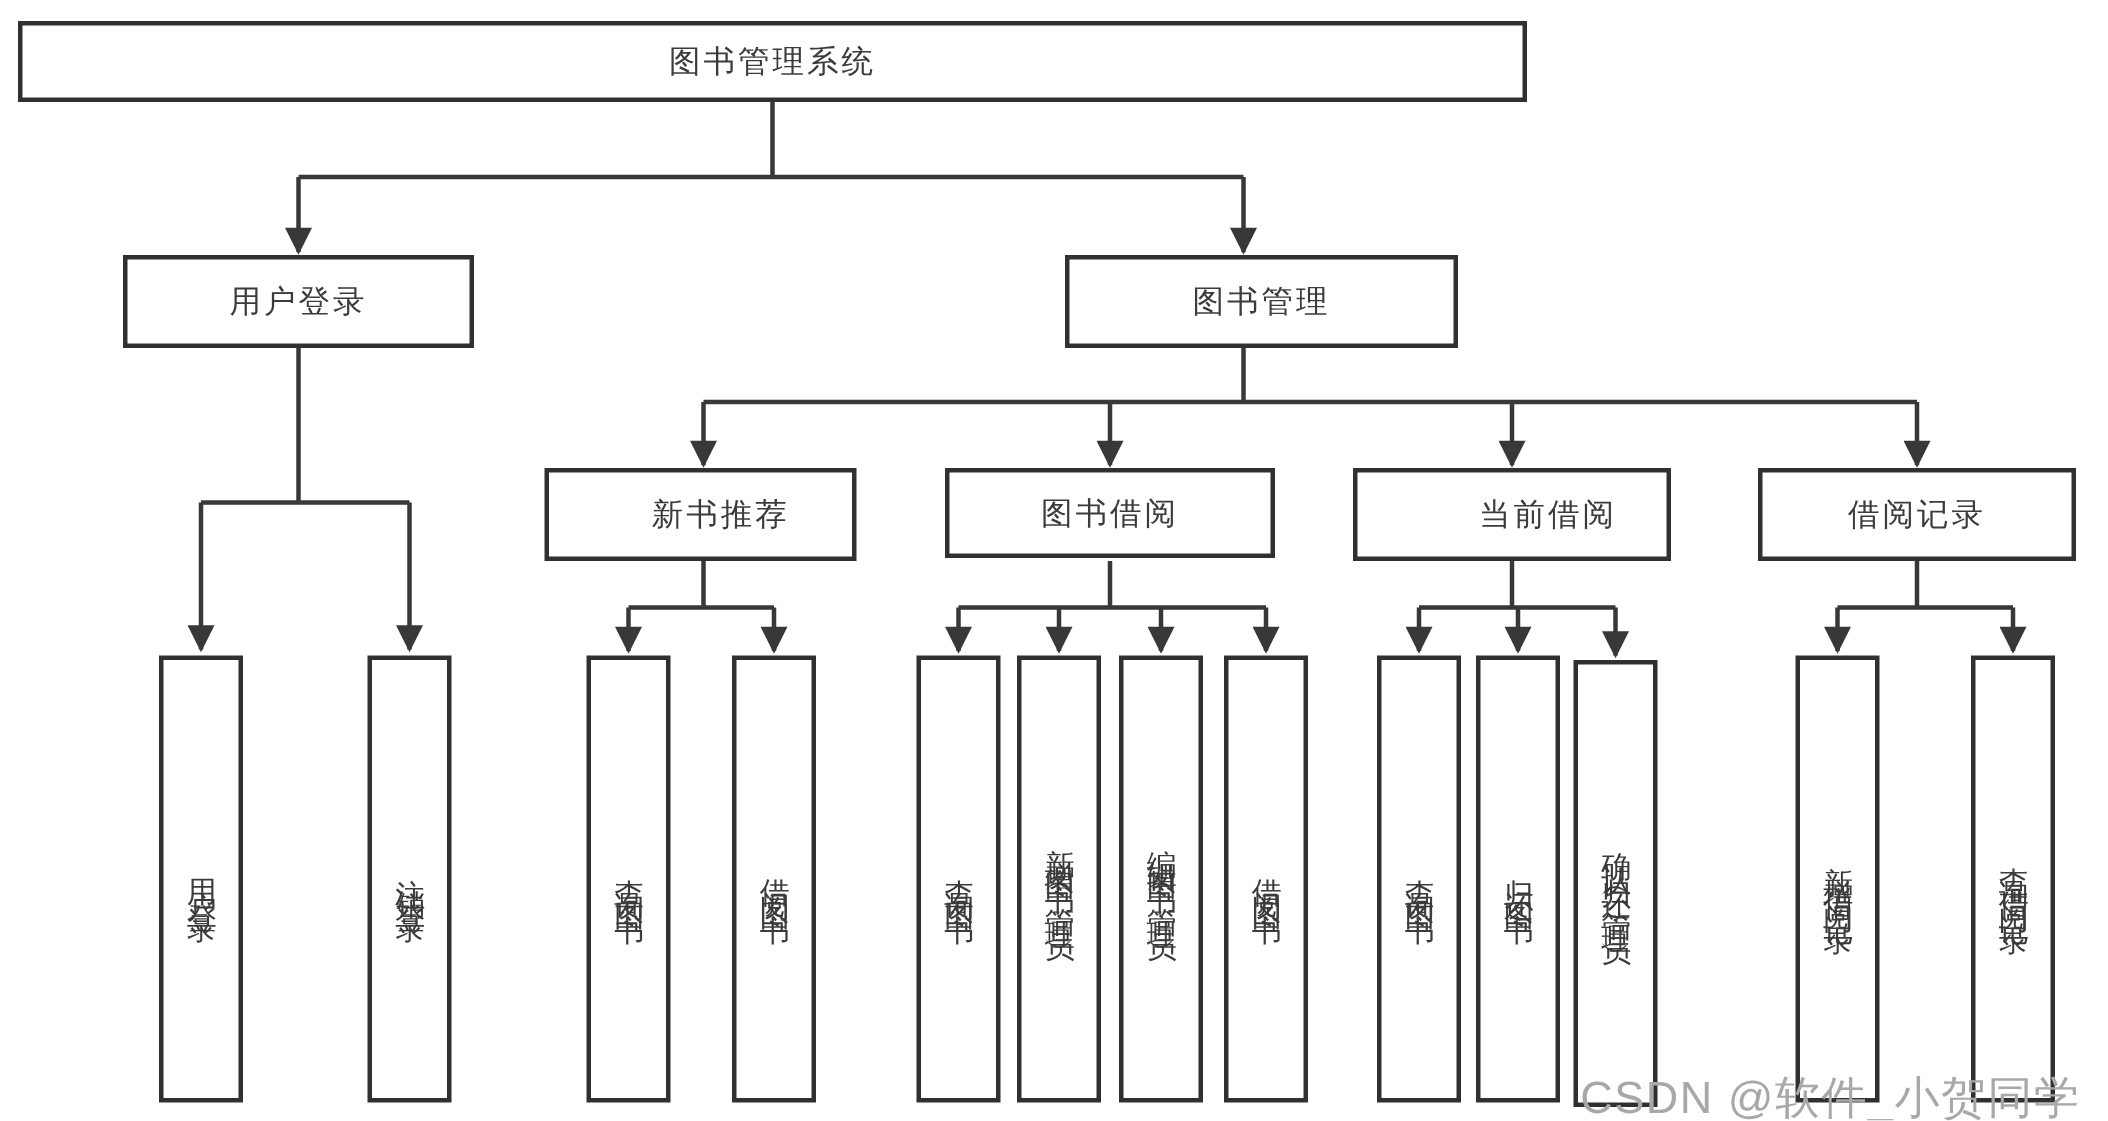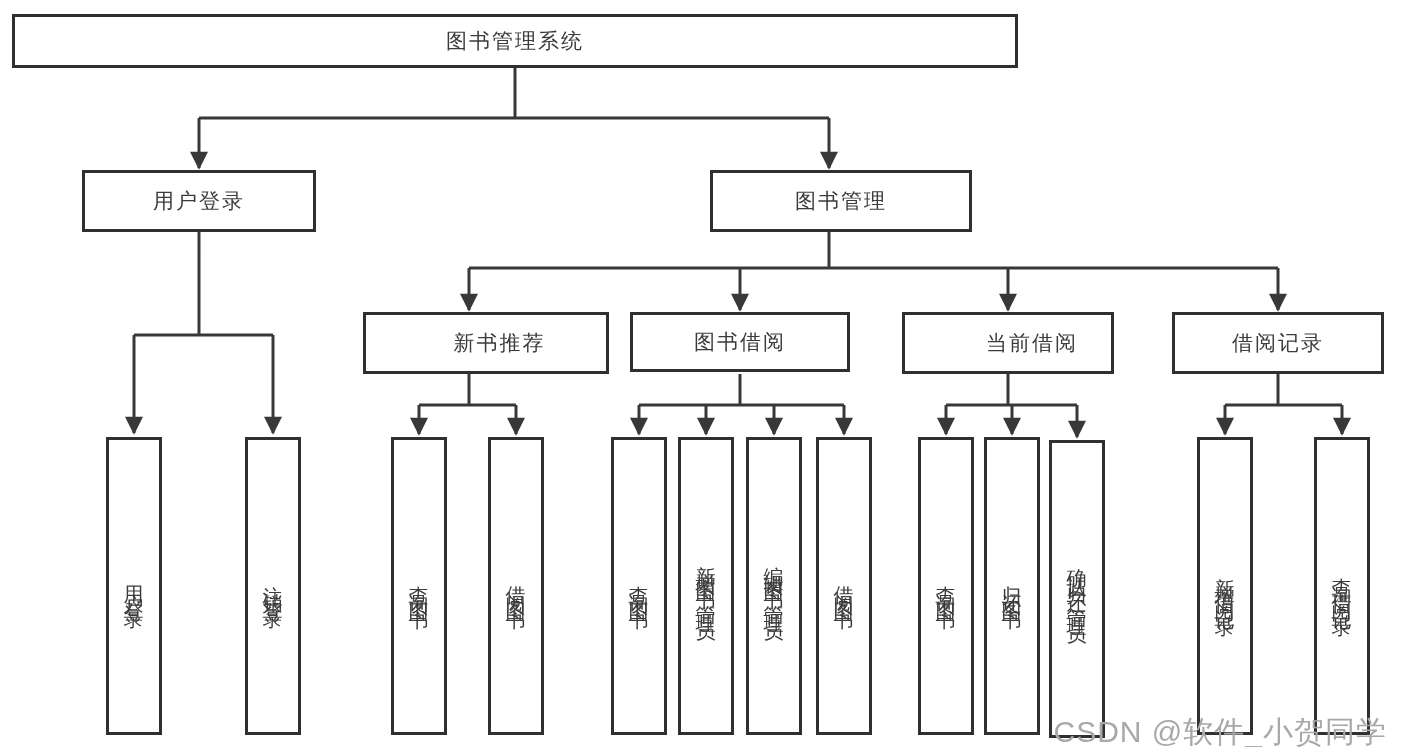--- a/index.html
+++ b/index.html
@@ -29,21 +29,21 @@
     display:flex;align-items:center;justify-content:center;
   }
   .vtext{
     writing-mode:vertical-rl;text-orientation:mixed;
     font-size:20px;letter-spacing:8px;color:var(--text);
     white-space:nowrap;line-height:1;
   }
   #n-root{left:12px;top:14px;width:1006px;height:54px;}
   #n-l2-0{left:82px;top:170px;width:234px;height:62px;}
   #n-l2-1{left:710px;top:170px;width:262px;height:62px;}
-  #n-l3-0{left:363px;top:312px;width:246px;height:62px;padding-left:27px;}
+  #n-l3-0{left:363px;top:312px;width:208px;height:62px;padding-left:27px;}
   #n-l3-1{left:630px;top:312px;width:220px;height:60px;}
   #n-l3-2{left:902px;top:312px;width:212px;height:62px;padding-left:48px;}
   #n-l3-3{left:1172px;top:312px;width:212px;height:62px;}
   #leaf-u0{left:106px;}
   #leaf-u1{left:245px;}
   #leaf-n0{left:391px;}
   #leaf-n1{left:488px;}
   #leaf-b0{left:611px;}
   #leaf-b1{left:678px;}
   #leaf-b2{left:746px;}

